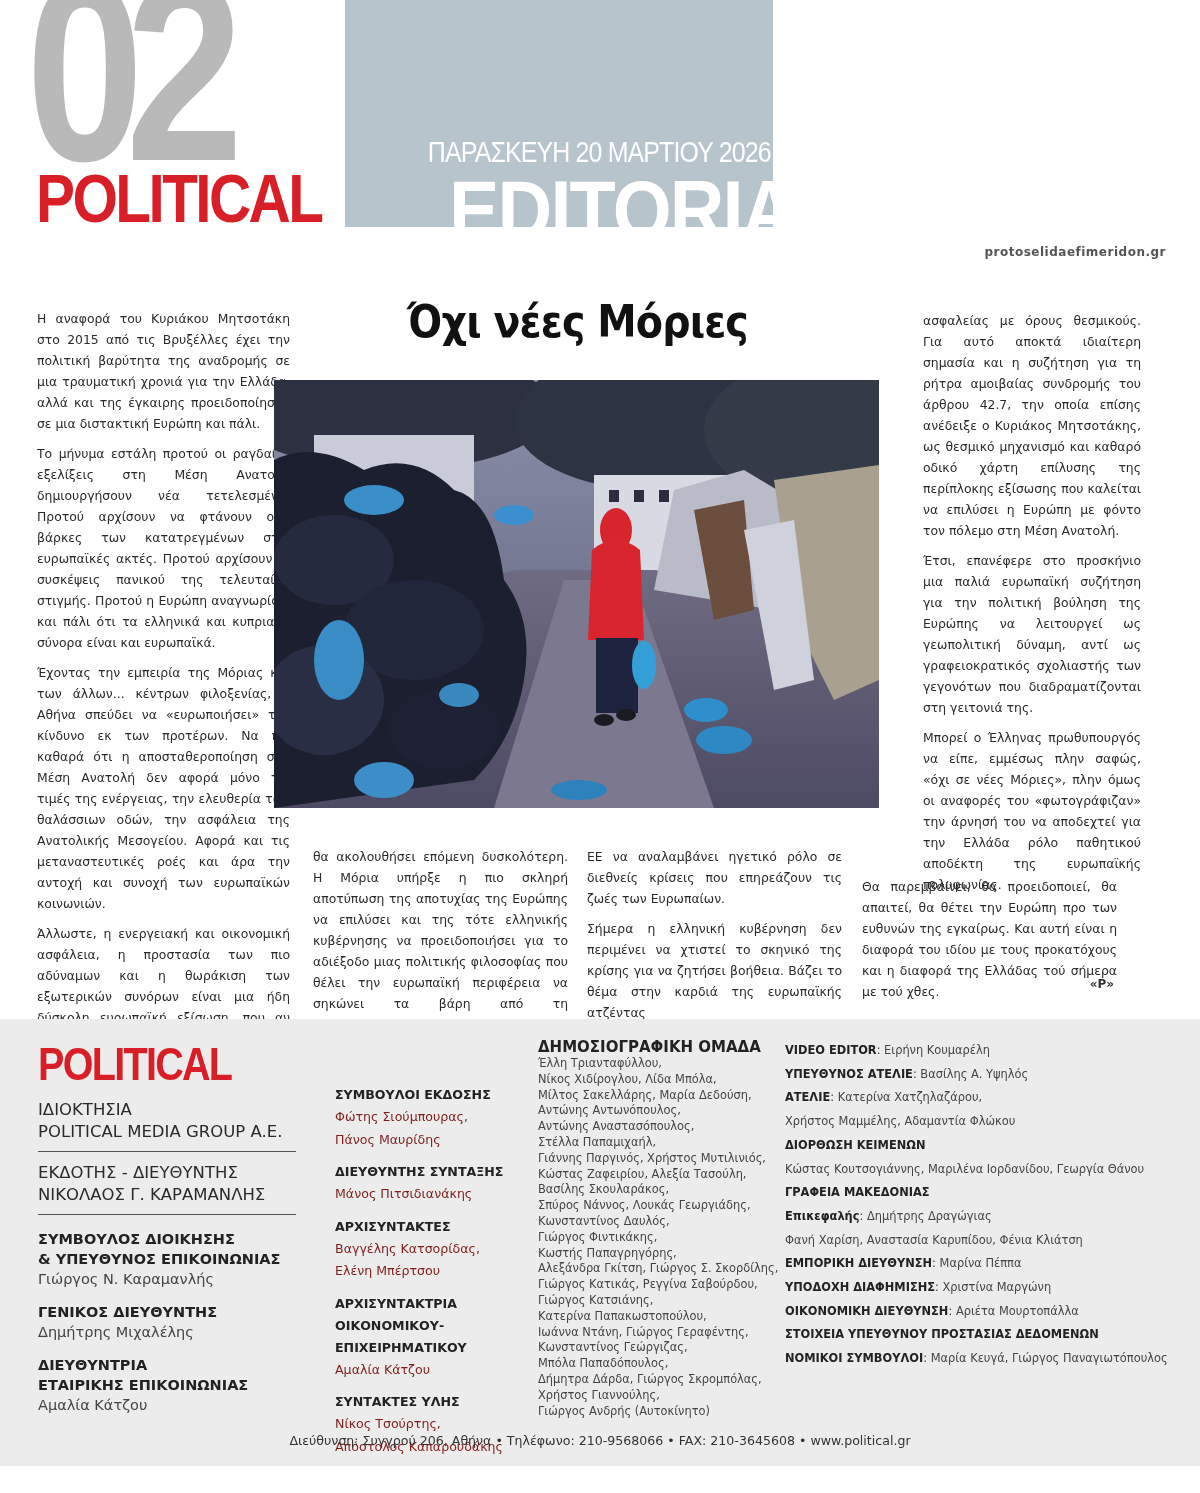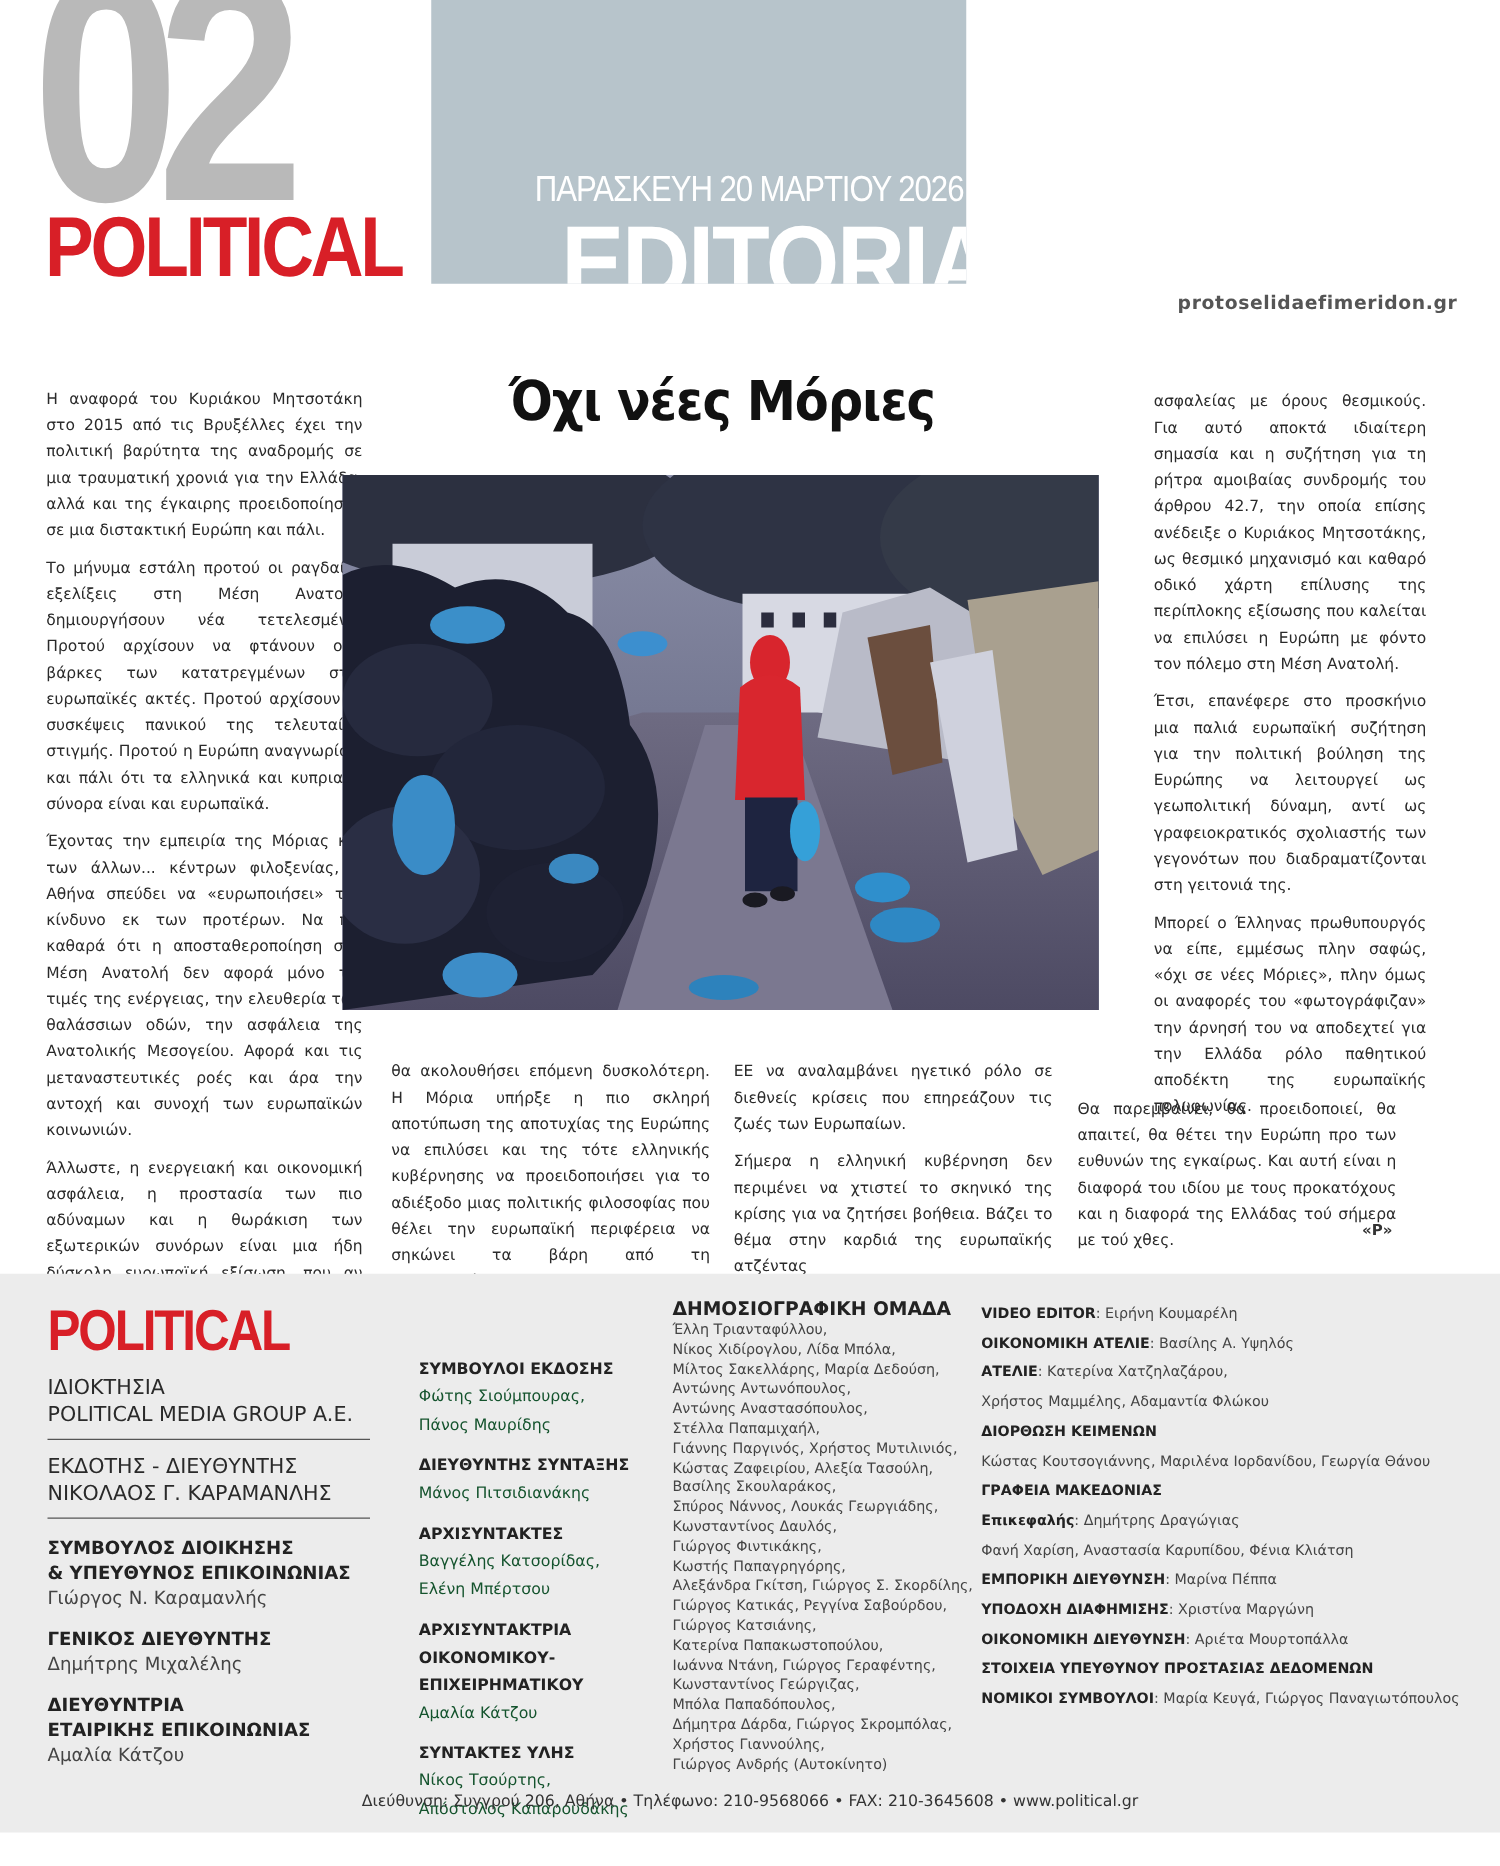--- a/index.html
+++ b/index.html
@@ -28,22 +28,22 @@
     font-family: "Liberation Sans", sans-serif; font-size: 29px; color: #ffffff;
     letter-spacing: -1px; transform: scaleX(0.86); transform-origin: right top; white-space: nowrap;
   }
   .header-editorial {
     position: absolute; left: 104px; top: 168px;
     font-family: "Liberation Sans", sans-serif; font-weight: 700;
     font-size: 84px; line-height: 1; color: #ffffff; letter-spacing: -2px;
     transform: scaleX(0.9); transform-origin: left top; white-space: nowrap;
   }
   .source-tag {
-    position: absolute; right: 34px; top: 233px;
-    font-family: "DejaVu Sans", sans-serif; font-weight: 700; font-size: 15px;
+    position: absolute; right: 34px; top: 245px;
+    font-family: "DejaVu Sans", sans-serif; font-weight: 700; font-size: 12px;
     color: #555; letter-spacing: 0.5px;
   }
 
   
   .col { position: absolute; font-size: 12.4px; line-height: 21px; color: #2a2a2a; text-align: justify; }
   .col p { margin-bottom: 9px; }
   .col-1 { left: 37px; top: 308px; width: 253px; }
   .col-2 { left: 313px; top: 846px; width: 255px; }
   .col-3 { left: 587px; top: 846px; width: 255px; }
   .col-4 { left: 899px; top: 310px; width: 218px; margin-left: 24px; }
@@ -74,21 +74,21 @@
     transform: scaleX(0.86); transform-origin: left top;
   }
   .f-col1 { position: absolute; left: 38px; top: 80px; width: 260px; }
   .f-block-big { font-size: 16.5px; line-height: 22px; color: #2a2a2a; padding-bottom: 6px; }
   .f-rule { height: 1px; background: #555; margin: 2px 0 10px 0; width: 258px; }
   .f-head { font-weight: 700; font-size: 14.5px; line-height: 20px; color: #222; }
   .f-name { font-size: 14.5px; line-height: 20px; color: #444; margin-bottom: 13px; }
 
   .f-col2 { position: absolute; left: 335px; top: 23px; width: 190px; margin-top: 42px; }
   .f-col2 .h { font-weight: 700; font-size: 12.6px; line-height: 22px; color: #222; }
-  .f-col2 .n { font-size: 12.6px; line-height: 22.5px; color: #14532d; }
+  .f-col2 .n { font-size: 12.6px; line-height: 22.5px; color: #7f1d1d; }
   .f-col2 .grp { margin-bottom: 10px; }
 
   .f-col3 { position: absolute; left: 538px; top: 20px; width: 240px; }
   .f-col3 .h { font-weight: 700; font-size: 15px; line-height: 17px; color: #222; }
   .f-col3 .n { font-size: 11.4px; line-height: 15.8px; color: #444; white-space: nowrap; }
 
   .f-col4 { position: absolute; left: 785px; top: 20px; width: 410px; }
   .f-col4 .row { font-size: 11.4px; line-height: 23.7px; color: #444; white-space: nowrap; }
   .f-col4 .row b { color: #222; font-weight: 700; }
 
@@ -276,21 +276,21 @@
         <div class="n">Κωνσταντίνος Γεώργιζας,</div>
         <div class="n">Μπόλα Παπαδόπουλος,</div>
         <div class="n">Δήμητρα Δάρδα, Γιώργος Σκρομπόλας,</div>
         <div class="n">Χρήστος Γιαννούλης,</div>
         <div class="n">Γιώργος Ανδρής (Αυτοκίνητο)</div>
       </div>
   </div>
 
   <div class="f-col4" id="col4-list">
       <div class="row"><b>VIDEO EDITOR</b><span>: Ειρήνη Κουμαρέλη</span></div>
-      <div class="row"><b>ΟΙΚΟΝΟΜΙΚΗ ΑΤΕΛΙΕ</b><span>: Βασίλης Α. Υψηλός</span></div>
+      <div class="row"><b>ΥΠΕΥΘΥΝΟΣ ΑΤΕΛΙΕ</b><span>: Βασίλης Α. Υψηλός</span></div>
       <div class="row"><b>ΑΤΕΛΙΕ</b><span>: Κατερίνα Χατζηλαζάρου,</span></div>
       <div class="row"><b></b><span>Χρήστος Μαμμέλης, Αδαμαντία Φλώκου</span></div>
       <div class="row"><b>ΔΙΟΡΘΩΣΗ ΚΕΙΜΕΝΩΝ</b><span></span></div>
       <div class="row"><b></b><span>Κώστας Κουτσογιάννης, Μαριλένα Ιορδανίδου, Γεωργία Θάνου</span></div>
       <div class="row"><b>ΓΡΑΦΕΙΑ ΜΑΚΕΔΟΝΙΑΣ</b><span></span></div>
       <div class="row"><b>Επικεφαλής</b><span>: Δημήτρης Δραγώγιας</span></div>
       <div class="row"><b></b><span>Φανή Χαρίση, Αναστασία Καρυπίδου, Φένια Κλιάτση</span></div>
       <div class="row"><b>ΕΜΠΟΡΙΚΗ ΔΙΕΥΘΥΝΣΗ</b><span>: Μαρίνα Πέππα</span></div>
       <div class="row"><b>ΥΠΟΔΟΧΗ ΔΙΑΦΗΜΙΣΗΣ</b><span>: Χριστίνα Μαργώνη</span></div>
       <div class="row"><b>ΟΙΚΟΝΟΜΙΚΗ ΔΙΕΥΘΥΝΣΗ</b><span>: Αριέτα Μουρτοπάλλα</span></div>

